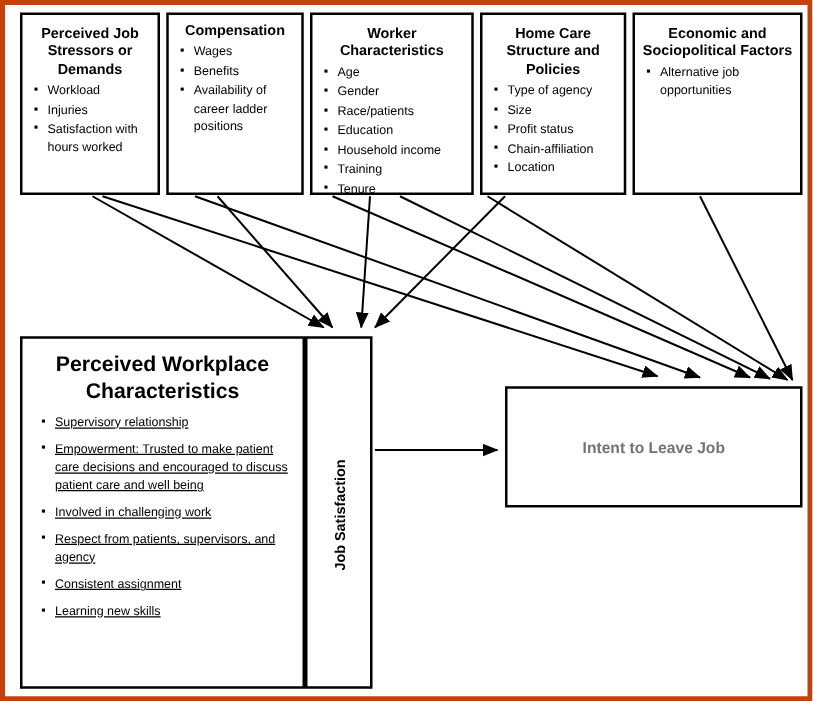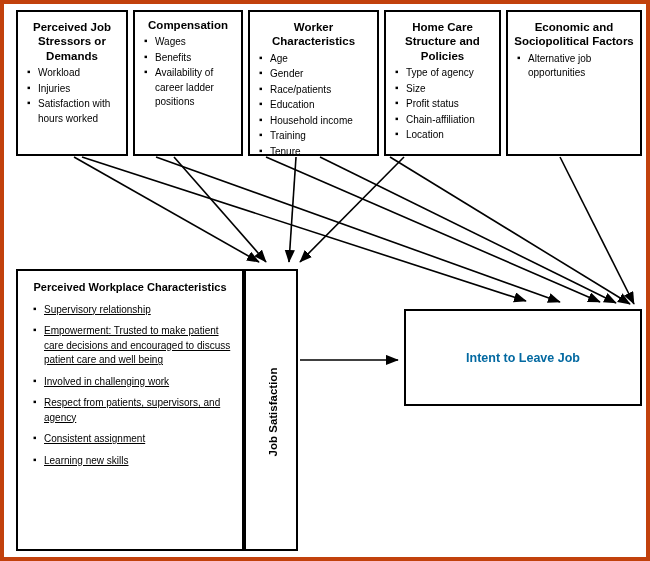--- a/index.html
+++ b/index.html
@@ -63,21 +63,21 @@
   #box-homecare .box-title { margin-top: 8px; }
   #box-economic .box-title { margin-top: 8px; }
 
   
   #box-workplace {
     left: 12px; top: 265px; width: 228px; height: 282px;
     padding-right: 0;
   }
   #box-workplace .box-title {
     margin: 10px 8px 8px 8px;
-    font-size: 11px;
+    font-size: 17px;
   }
   #box-workplace ul.items {
     padding-left: 26px;
     padding-right: 8px;
   }
   #box-workplace ul.items li {
     line-height: 1.45;
     margin-bottom: 7px;
     text-decoration: underline;
   }
@@ -104,21 +104,21 @@
     left: 400px; top: 305px; width: 238px; height: 97px;
   }
   #intent-label {
     position: absolute;
     left: 0; right: 0; top: 0; bottom: 0;
     display: flex;
     align-items: center;
     justify-content: center;
     font-weight: bold;
     font-size: 12.5px;
-    color: #0369a1;
+    color: #737373;
     text-align: center;
   }
   #arrows {
     position: absolute;
     left: 0; top: 0;
     width: 650px;
     height: 561px;
     z-index: 1;
   }
 </style>

